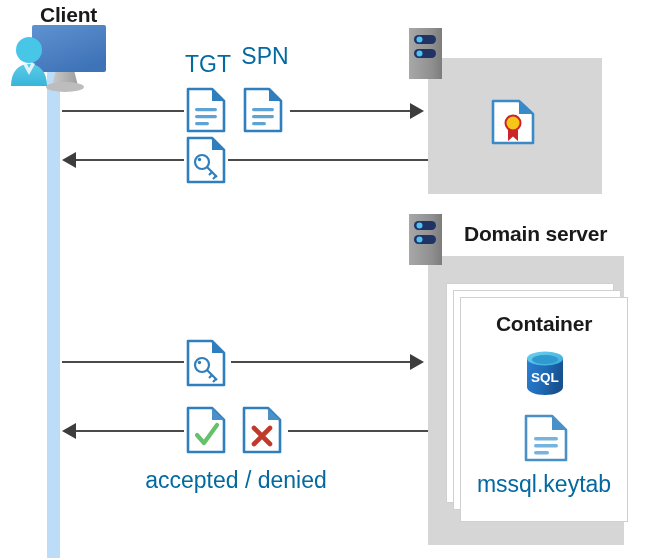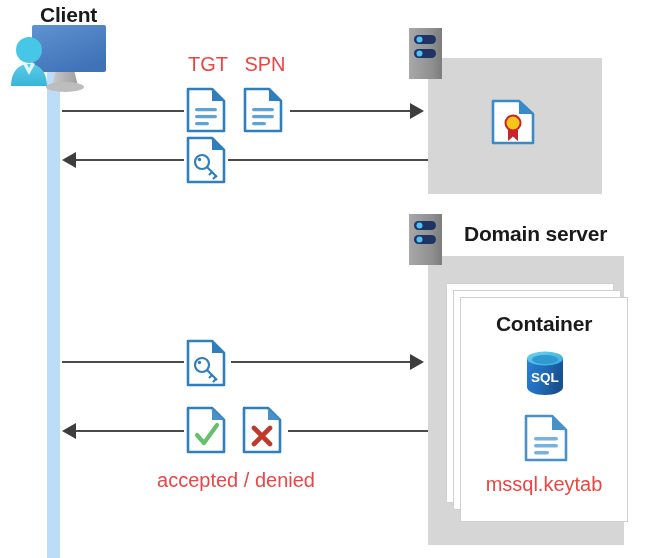--- a/index.html
+++ b/index.html
@@ -23,22 +23,22 @@
 
   
   .label-bold {
     font-weight: bold;
     color: #1a1a1a;
     font-size: 21px;
     line-height: 25px;
     letter-spacing: -0.2px;
   }
   .label-plain {
-    color: #ef4444;
-    font-size: 20px;
+    color: #0369a1;
+    font-size: 23px;
     line-height: 24px;
   }
 
   
   .lifeline {
     background: #bcdcf7;
     width: 13px;
   }
 
   
@@ -186,21 +186,21 @@
 
   <div class="abs flowline" style="left:62px; top:110px; width:122px;"></div>
   <div class="abs flowline" style="left:290px; top:110px; width:124px;"></div>
   <div class="abs arrow-head" style="left:410px; top:103px;">
     <svg viewBox="0 0 14 16" width="14" height="16">
         <path d="M0 0 L14 8 L0 16 Z" fill="#3d3d3d"></path>
       </svg>
   </div>
 
   <div class="abs label-plain" style="left:183px; top:52px; width:50px; text-align:center;">TGT</div>
-  <div class="abs label-plain" style="left:238px; top:52px; width:54px; text-align:center;">SPN</div>
+  <div class="abs label-plain" style="left:238px; top:44px; width:54px; text-align:center;">SPN</div>
 
   <div class="abs" style="left:186px; top:87px; width:40px; height:46px;">
     <svg viewBox="0 0 40 46" width="40" height="46">
       <path d="M2 2 L26 2 L38 14 L38 44 L2 44 Z" fill="#ffffff" stroke="#2f7fbe" stroke-width="2.6" stroke-linejoin="round"></path>
       <path d="M26 2 L38 14 L26 14 Z" fill="#2f7fbe"></path>
       <rect x="9" y="21" width="22" height="3.2" rx="1.6" fill="#5fa3d6"></rect>
       <rect x="9" y="28" width="22" height="3.2" rx="1.6" fill="#5fa3d6"></rect>
       <rect x="9" y="35" width="14" height="3.2" rx="1.6" fill="#5fa3d6"></rect>
     </svg>
   </div>

